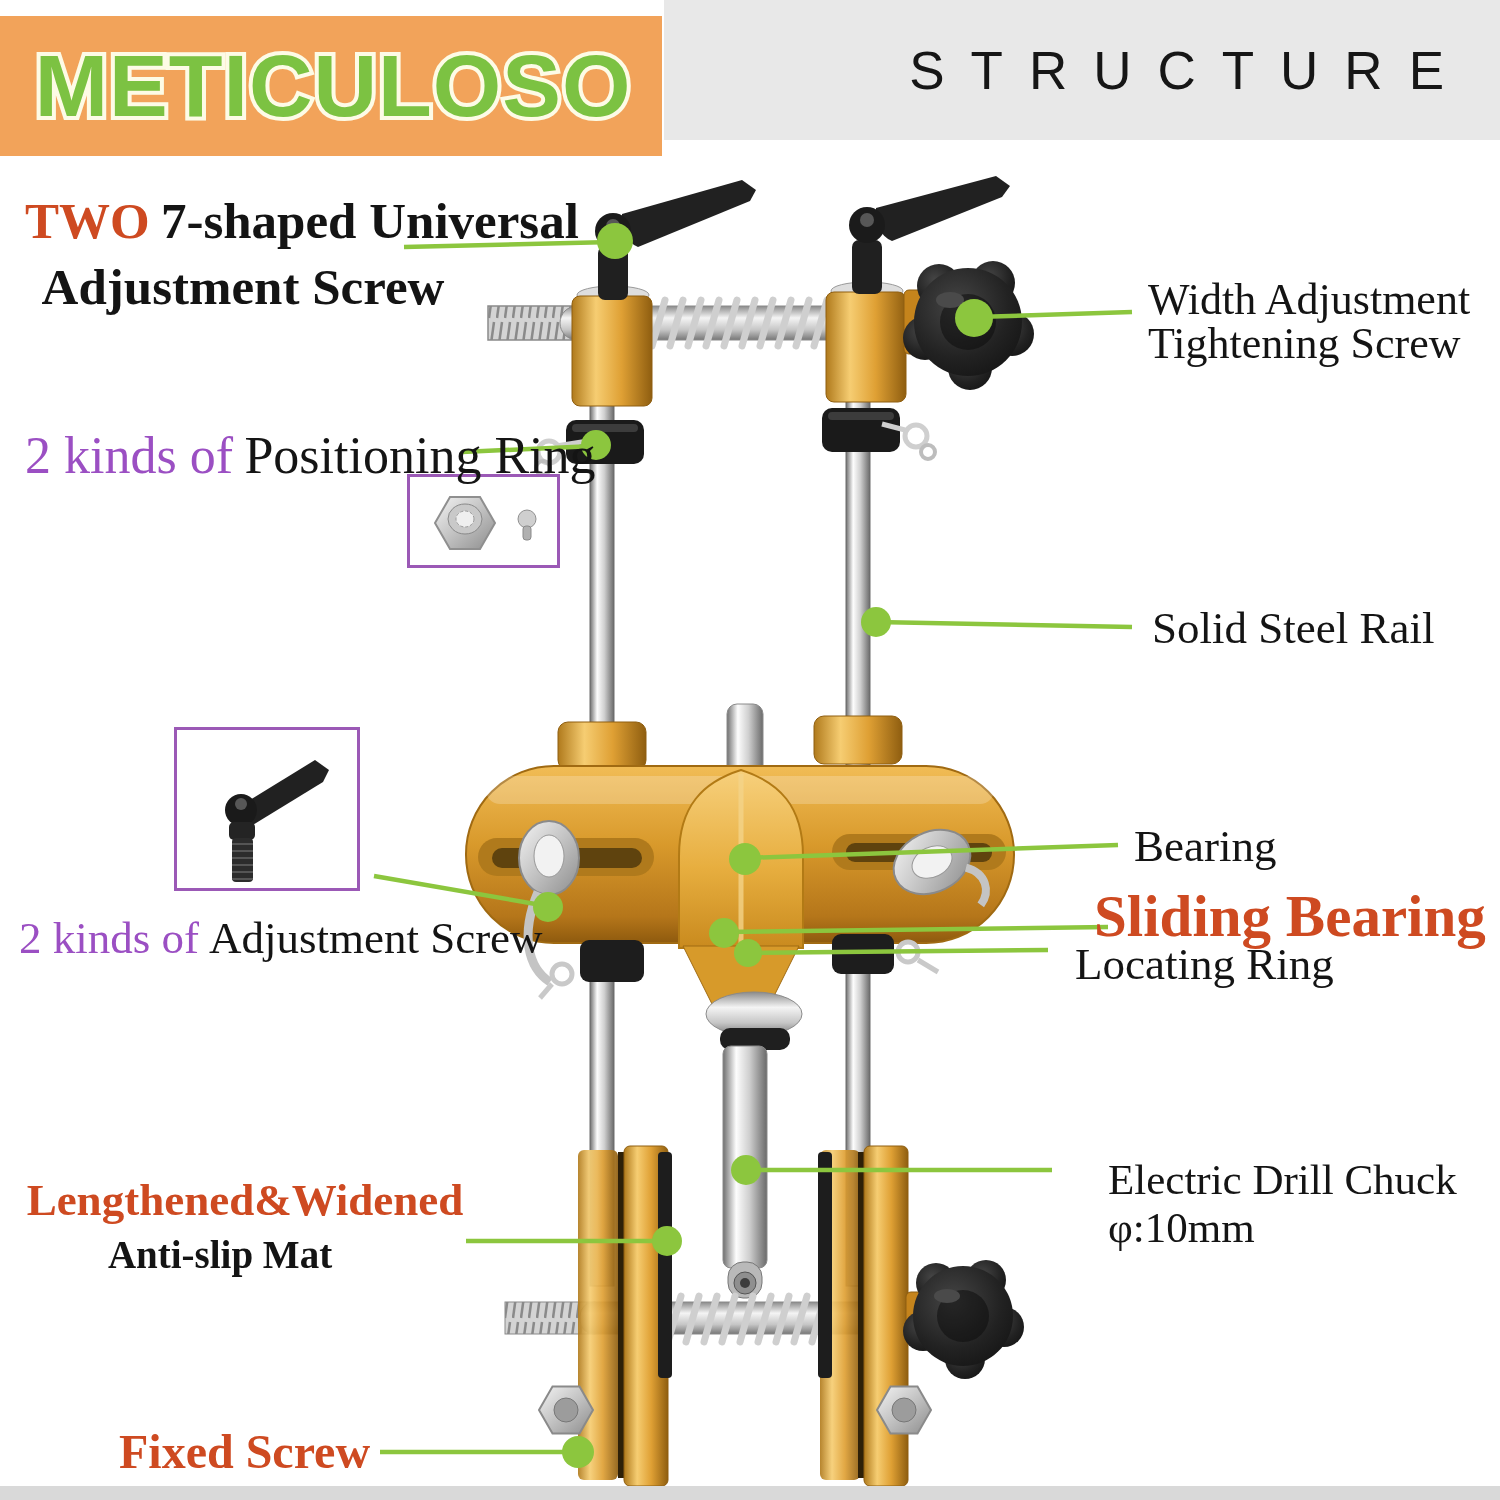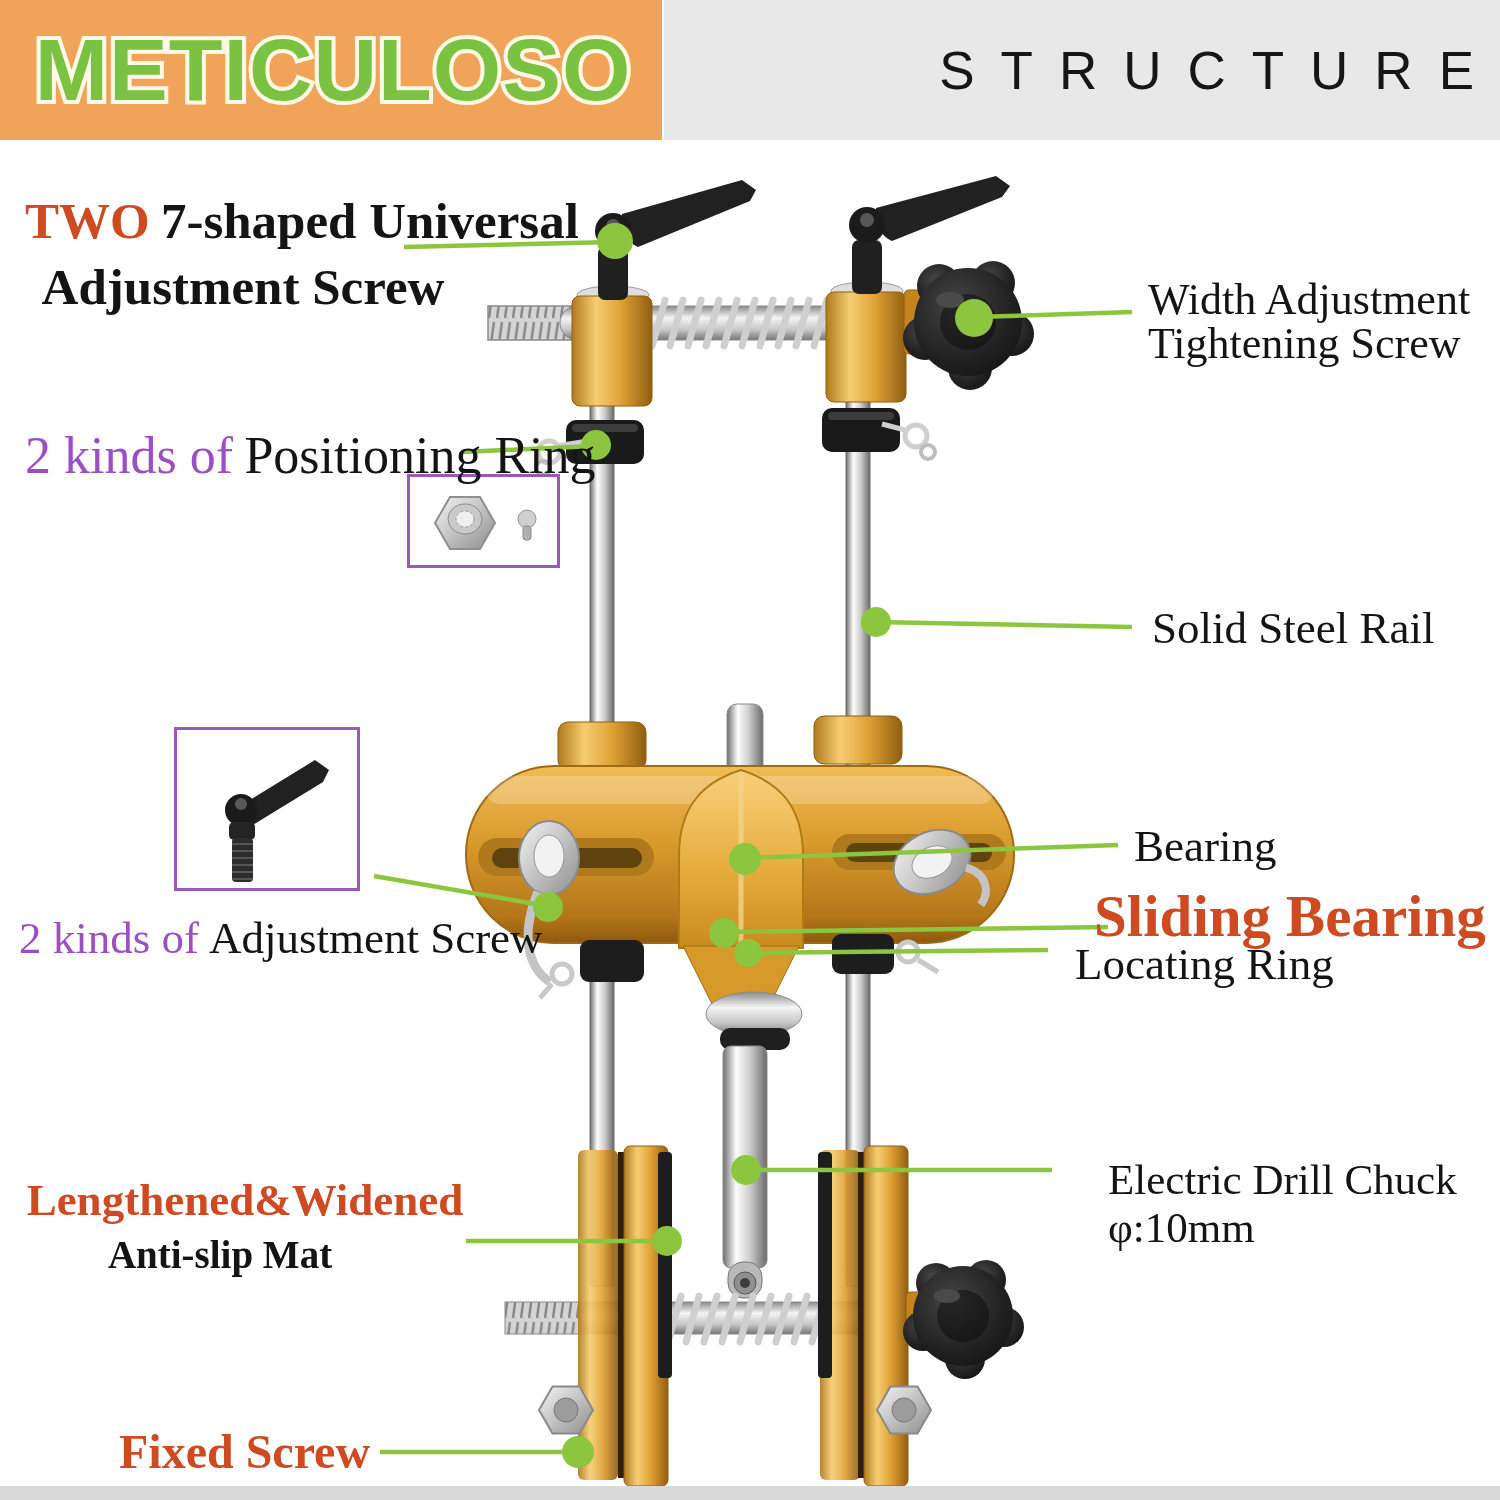--- a/index.html
+++ b/index.html
@@ -3,26 +3,26 @@
 <meta charset="utf-8">
 <style>
   :root{
     --banner-orange:#F2A35A; --banner-gray:#E8E8E8; --brand-green:#7CC242;
     --brand-outline:#FDFBE6; --accent:#CE4A21; --purple:#9B4FC3;
     --leader-green:#8CC63E; --purple-border:#9B59B6; --label-black:#141414;
   }
   html,body{margin:0;padding:0;background:#fff;}
   .canvas{position:relative;width:1500px;height:1500px;background:#fff;overflow:hidden;
           font-family:"Liberation Serif","DejaVu Serif",serif;}
-  .brand-banner{position:absolute;left:0;top:0;width:662px;height:140px;background:var(--banner-orange);}
+  .brand-banner{position:absolute;left:0;top:16px;width:662px;height:140px;background:var(--banner-orange);}
   .brand-banner svg{display:block;}
   .brand-banner text{fill:var(--brand-green);stroke:var(--brand-outline);stroke-width:8px;
           paint-order:stroke;font-family:"Liberation Sans",sans-serif;font-weight:bold;font-size:88px;letter-spacing:1px;}
   .structure-banner{position:absolute;left:664px;top:0;width:836px;height:140px;background:var(--banner-gray);
-          display:flex;align-items:center;justify-content:flex-end;box-sizing:border-box;}
+          display:flex;align-items:center;justify-content:flex-end;padding-right:30px;box-sizing:border-box;}
   .structure-banner span{font-family:"Liberation Sans",sans-serif;font-size:53px;letter-spacing:26px;color:#161616;}
   .scene{position:absolute;left:0;top:0;width:1500px;height:1500px;}
   .leader{stroke:var(--leader-green);stroke-width:4.5;fill:none;}
   .dot{fill:var(--leader-green);}
   .lbl{position:absolute;color:var(--label-black);white-space:nowrap;z-index:5;}
   .pp{color:var(--purple);margin-right:.22em;}
   .ac{color:var(--accent);margin-right:.22em;}
   #lbl-universal{left:25px;top:188px;width:436px;text-align:center;font-weight:bold;font-size:51px;line-height:1.3;}
   #lbl-positioning{left:25px;top:426px;font-size:52px;}
   #lbl-width{left:1148px;top:278px;font-size:44px;line-height:44px;}

